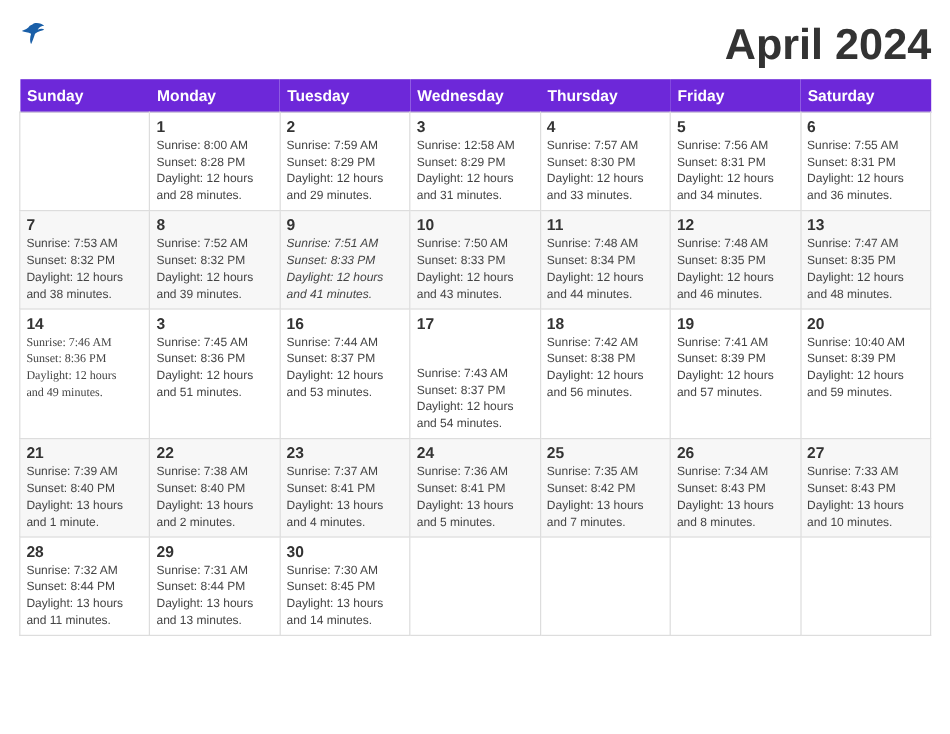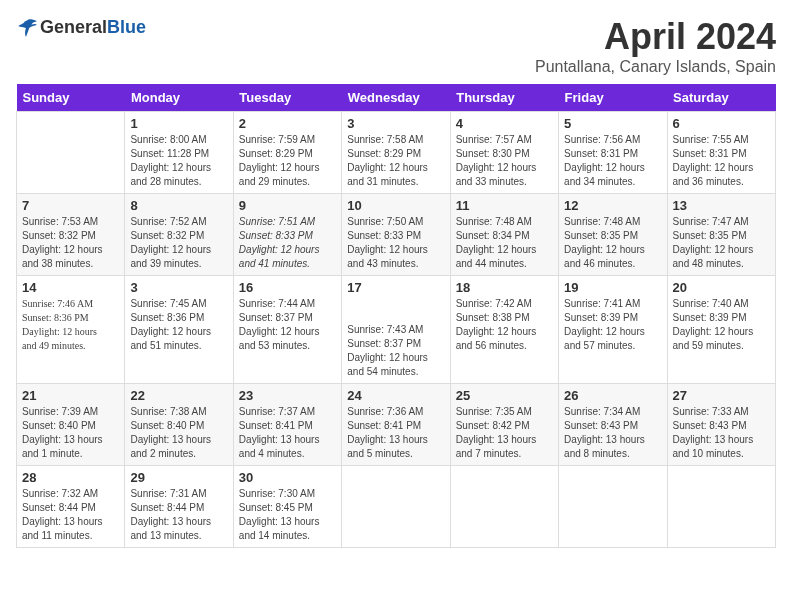--- a/index.html
+++ b/index.html
@@ -91,27 +91,23 @@
     }
   </style>
 </head>
 <body>
 
 <div class="header-area">
   <div class="logo">
     <svg class="logo-bird" viewBox="0 0 40 40">
       <path d="M20 8 C24 4, 34 6, 38 10 C34 10, 30 12, 28 16 C32 14, 36 14, 38 16 C34 18, 28 18, 24 22 C22 28, 20 34, 18 38 C16 34, 16 28, 18 22 C14 20, 8 20, 4 18 C8 16, 14 14, 16 10 Z" fill="#1a5fa8"></path>
     </svg>
-    <div>
-      <span class="logo-text-general">General</span><span class="logo-text-blue">Blue</span>
-    </div>
   </div>
   <div class="title-area">
     <div class="month-title">April 2024</div>
-    <div class="location-title">Puntallana, Canary Islands, Spain</div>
   </div>
 </div>
 
 <table>
   <thead>
     <tr>
     <th>Sunday</th>
         <th>Monday</th>
         <th>Tuesday</th>
         <th>Wednesday</th>
@@ -119,34 +115,34 @@
         <th>Friday</th>
         <th>Saturday</th>
       </tr>
   </thead>
   <tbody id="calendar-body">
   <tr>
         <td class="empty-cell"></td>
         <td>
           <span class="day-number">1</span>
           <div class="day-info" style="white-space: pre-line;">Sunrise: 8:00 AM
-Sunset: 11:28 PM
+Sunset: 8:28 PM
 Daylight: 12 hours
 and 28 minutes.</div>
         </td>
         <td>
           <span class="day-number">2</span>
           <div class="day-info" style="white-space: pre-line;">Sunrise: 7:59 AM
 Sunset: 8:29 PM
 Daylight: 12 hours
 and 29 minutes.</div>
         </td>
         <td>
           <span class="day-number">3</span>
-          <div class="day-info" style="white-space: pre-line;">Sunrise: 7:58 AM
+          <div class="day-info" style="white-space: pre-line;">Sunrise: 12:58 AM
 Sunset: 8:29 PM
 Daylight: 12 hours
 and 31 minutes.</div>
         </td>
         <td>
           <span class="day-number">4</span>
           <div class="day-info" style="white-space: pre-line;">Sunrise: 7:57 AM
 Sunset: 8:30 PM
 Daylight: 12 hours
 and 33 minutes.</div>
@@ -255,21 +251,21 @@
         </td>
         <td>
           <span class="day-number">19</span>
           <div class="day-info" style="white-space: pre-line;">Sunrise: 7:41 AM
 Sunset: 8:39 PM
 Daylight: 12 hours
 and 57 minutes.</div>
         </td>
         <td>
           <span class="day-number">20</span>
-          <div class="day-info" style="white-space: pre-line;">Sunrise: 7:40 AM
+          <div class="day-info" style="white-space: pre-line;">Sunrise: 10:40 AM
 Sunset: 8:39 PM
 Daylight: 12 hours
 and 59 minutes.</div>
         </td>
       </tr>
       <tr>
         <td>
           <span class="day-number">21</span>
           <div class="day-info" style="white-space: pre-line;">Sunrise: 7:39 AM
 Sunset: 8:40 PM

